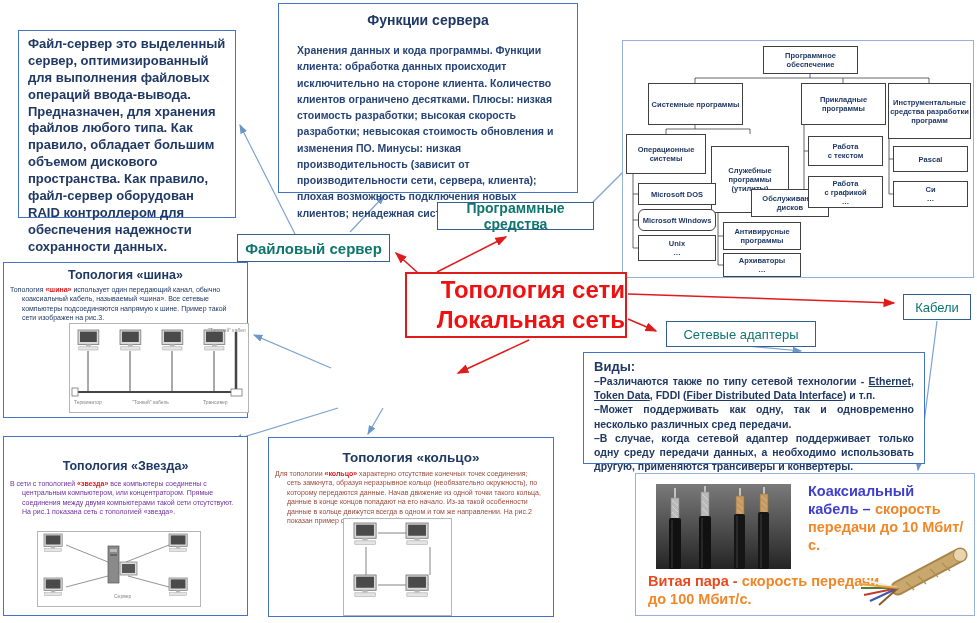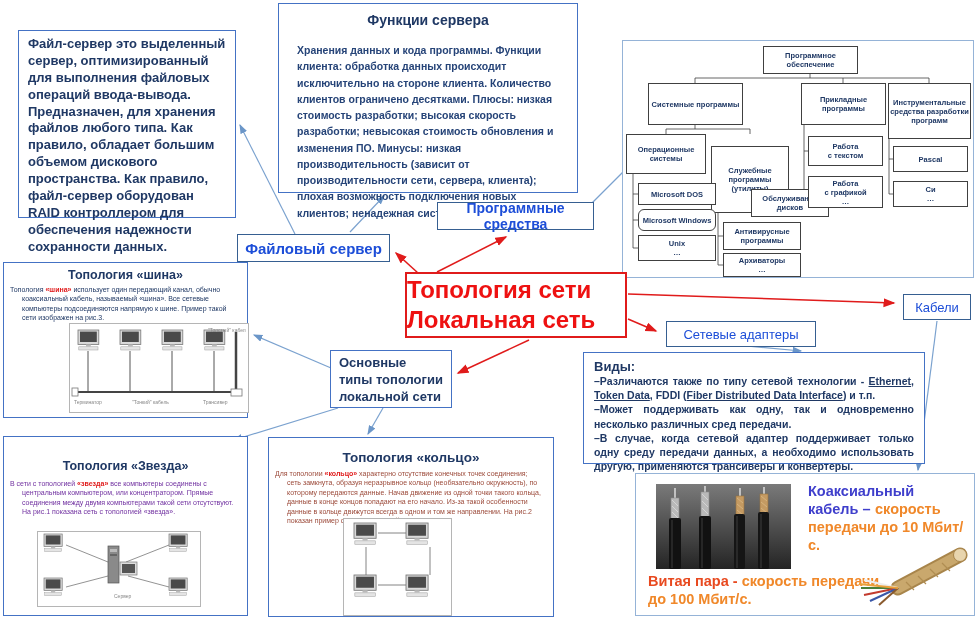--- a/index.html
+++ b/index.html
@@ -2,27 +2,27 @@
 <html><head>
 <meta charset="utf-8">
 <style>
   html,body{margin:0;padding:0;background:#fff;}
   #canvas{position:relative;width:977px;height:623px;background:#fff;overflow:hidden;
           font-family:"Liberation Sans",sans-serif;}
   .abs{position:absolute;box-sizing:border-box;}
   .navy{color:#1f3864;}
   .bluebox{border:1px solid #4472c4;background:#fff;}
   .ltbluebox{border:1px solid #95b3d7;background:#fff;}
-  .lbl{border:1px solid #365f91;background:#fff;color:#1d4ed8;display:flex;
+  .lbl{border:1px solid #365f91;background:#fff;color:#0f766e;display:flex;
        align-items:center;justify-content:center;text-align:center;}
   .note{font-size:13px;font-weight:bold;color:#1f3864;line-height:1.3;padding:5px 9px;}
   .fs-title{font-size:14px;font-weight:bold;color:#1f3864;text-align:center;padding-top:8px;}
   .fs-body{font-size:10.5px;font-weight:600;color:#264478;line-height:1.55;padding:14px 14px 0 18px;}
   .redbox{border:2px solid #e01b1b;color:#ee1111;font-weight:bold;font-size:24px;
-          line-height:1.25;display:flex;flex-direction:column;align-items:flex-start;
+          line-height:1.25;display:flex;flex-direction:column;align-items:flex-end;
           justify-content:center;text-align:center;background:#fff;}
   .oc{position:absolute;border:1px solid #404040;background:#fff;font-size:7.5px;font-weight:bold;
       color:#1f3864;display:flex;align-items:center;justify-content:center;text-align:center;
       line-height:1.2;white-space:pre-line;padding:1px;box-sizing:border-box;}
   .topo-title{font-size:12.5px;font-weight:600;color:#1f3864;text-align:center;padding-top:5px;}
   .topo-body{font-size:7px;line-height:1.35;padding:3px 10px 0 8px;text-indent:-0px;}
   .hang{padding-left:18px;text-indent:-12px;}
   .redword{color:#e01b1b;font-weight:bold;}
   .figframe{position:absolute;border:1px solid #b5b5b5;background:#fff;}
   .vidy-title{font-size:13px;font-weight:bold;color:#1f3864;}
@@ -123,22 +123,20 @@
   <div class="abs lbl" style="left:437px;top:202px;width:157px;height:28px;font-size:14px;font-weight:bold;">Программные средства</div>
   <div class="abs lbl" style="left:237px;top:234px;width:153px;height:28px;font-size:15px;font-weight:bold;">Файловый сервер</div>
   <div class="abs lbl" style="left:903px;top:294px;width:68px;height:26px;font-size:13px;">Кабели</div>
   <div class="abs lbl" style="left:666px;top:321px;width:150px;height:26px;font-size:13px;">Сетевые адаптеры</div>
 
   <div class="abs redbox" style="left:405px;top:272px;width:222px;height:66px;">
     <span>Топология сети</span>
     <span>Локальная сеть</span>
   </div>
 
-  <div class="abs bluebox" style="left:330px;top:350px;width:122px;height:58px;padding:4px 8px;
-       font-size:13px;font-weight:bold;color:#1f3864;line-height:1.3;">Основные типы топологии локальной сети</div>
 
   <div class="abs bluebox" style="left:3px;top:262px;width:245px;height:156px;">
     <div class="topo-title">Топология «шина»</div>
     <div class="topo-body hang navy">
       <span>Топология </span><span class="redword">«шина»</span><span> использует один передающий канал, обычно коаксиальный кабель, называемый «шина». Все сетевые компьютеры подсоединяются напрямую к шине. Пример такой сети изображен на рис.3.</span>
     </div>
     <div class="figframe" style="left:65px;top:60px;width:178px;height:88px;">
       <svg width="176" height="86" viewBox="0 0 176 86">
         <use href="#pc" transform="translate(8,6) scale(0.8)"></use>
         <use href="#pc" transform="translate(50,6) scale(0.8)"></use>

